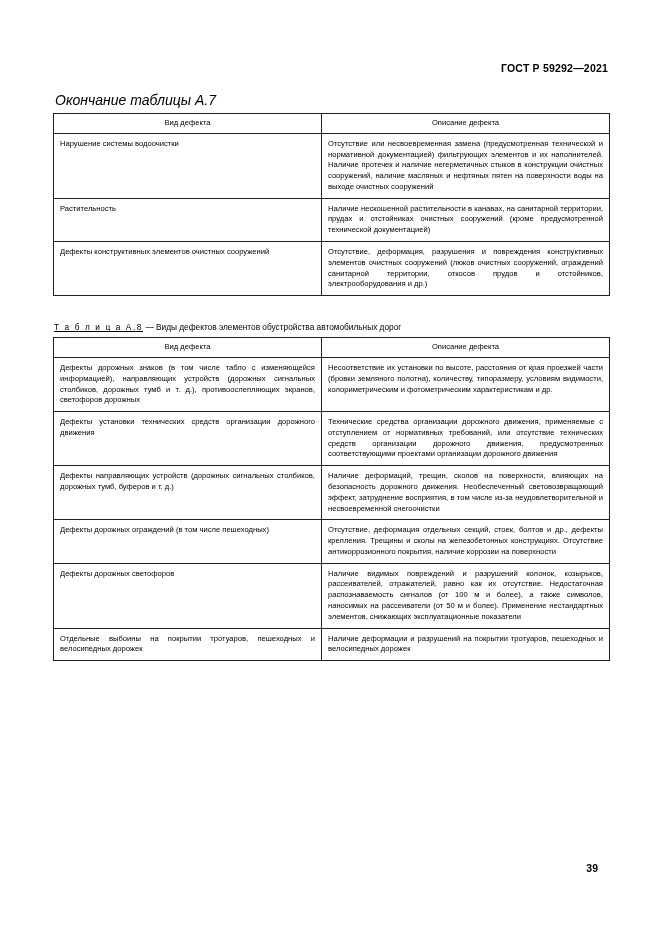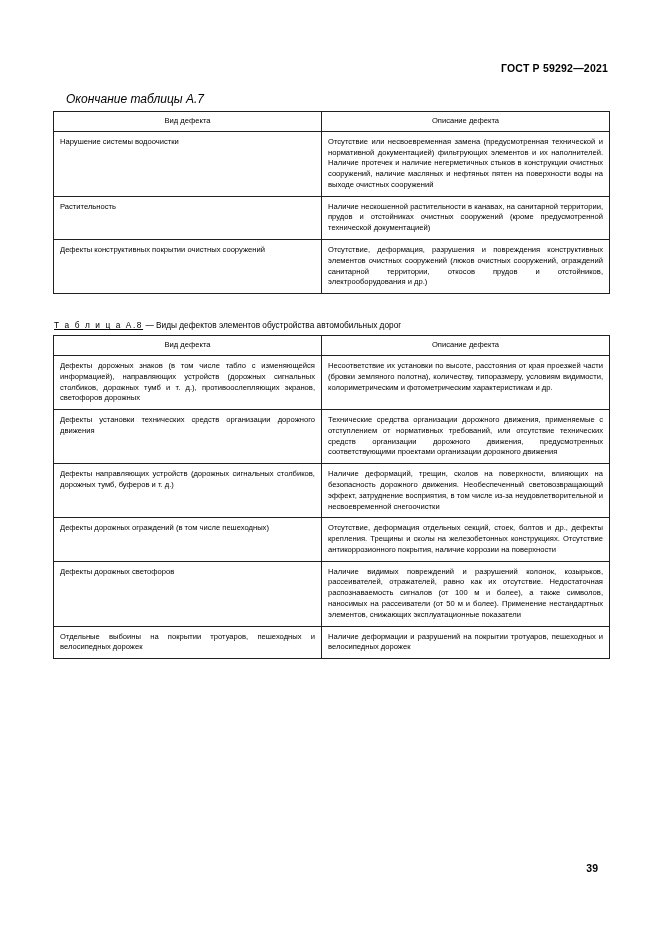--- a/index.html
+++ b/index.html
@@ -26,23 +26,23 @@
     font-weight: bold;
     letter-spacing: 0.2px;
   }
   .content {
     position: absolute;
     left: 53px;
     top: 92px;
     width: 556px;
   }
   .caption {
-    font-size: 12px;
+    font-size: 14px;
     font-style: italic;
-    margin: 0 0 5px 13px;
+    margin: 0 0 5px 2px;
   }
   .tbl-title {
     font-size: 8.3px;
     margin: 0 0 5px 1px;
   }
   .tbl-title .sp {
     letter-spacing: 1.6px;
     text-decoration: underline;
   }
   table {
@@ -96,24 +96,24 @@
           <th>Описание дефекта</th>
         </tr>
       </thead>
       <tbody>
         <tr>
           <td>Нарушение системы водоочистки</td>
           <td class="just">Отсутствие или несвоевременная замена (предусмотренная технической и нормативной документацией) фильтрующих элементов и их наполнителей. Наличие протечек и наличие негерметичных стыков в конструкции очистных сооружений, наличие масляных и нефтяных пятен на поверхности воды на выходе очистных сооружений</td>
         </tr>
         <tr>
           <td>Растительность</td>
-          <td class="just">Наличие нескошенной растительности в канавах, на санитарной территории, прудов и отстойниках очистных сооружений (кроме предусмотренной технической документацией)</td>
+          <td class="just">Наличие нескошенной растительности в канавах, на санитарной территории, прудах и отстойниках очистных сооружений (кроме предусмотренной технической документацией)</td>
         </tr>
         <tr>
-          <td class="just">Дефекты конструктивных покрытии очистных сооружений</td>
+          <td class="just">Дефекты конструктивных элементов очистных сооружений</td>
           <td class="just">Отсутствие, деформация, разрушения и повреждения конструктивных элементов очистных сооружений (люков очистных сооружений, ограждений санитарной территории, откосов прудов и отстойников, электрооборудования и др.)</td>
         </tr>
       </tbody>
     </table>
 
     <div class="gap"></div>
 
     <div class="tbl-title"><span class="sp">Т а б л и ц а  А.8</span><span> — Виды дефектов элементов обустройства автомобильных дорог</span></div>
     <table>
       <colgroup>

